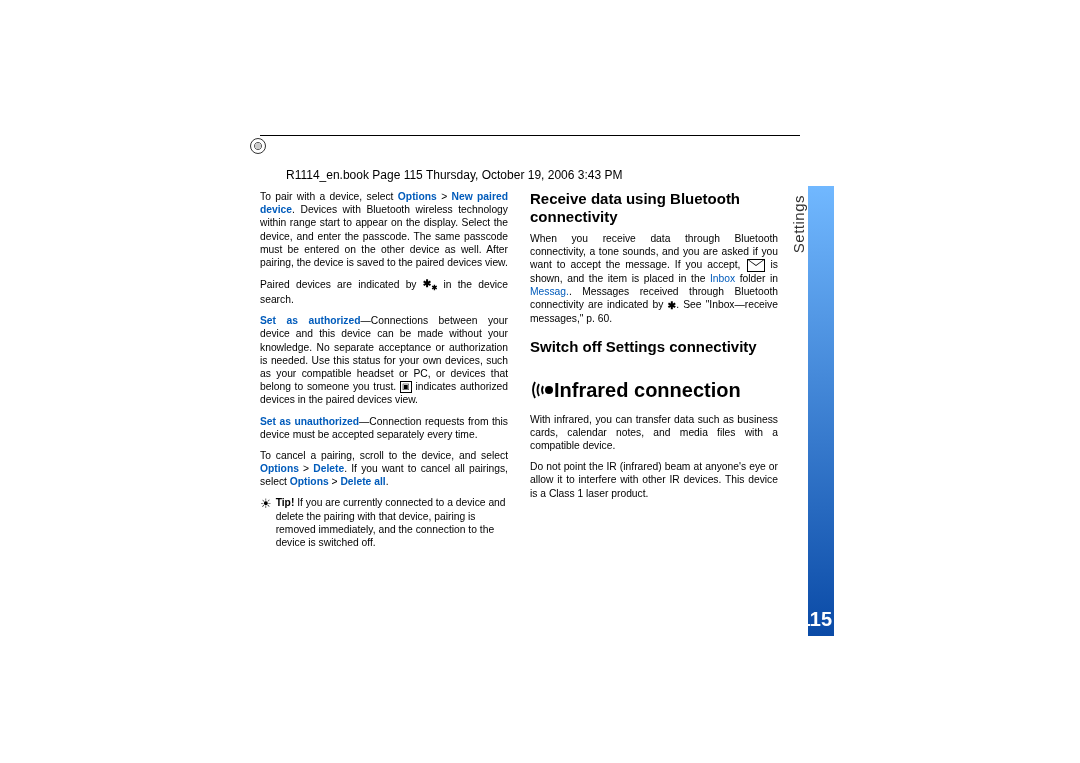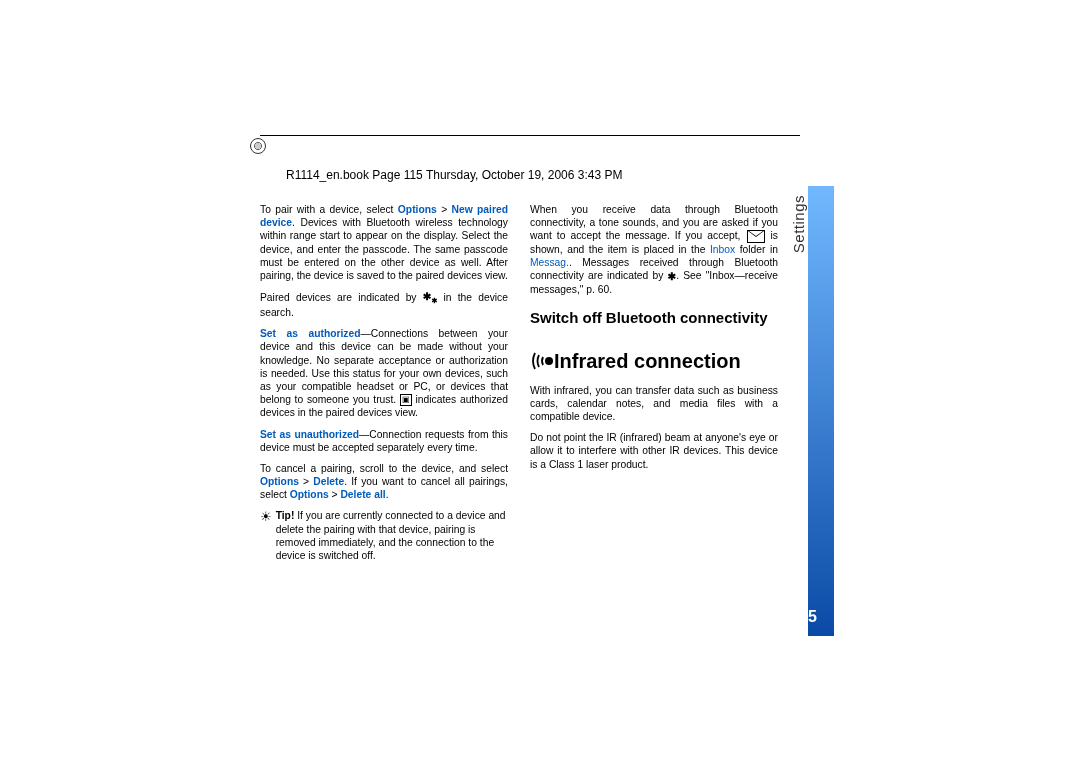--- a/index.html
+++ b/index.html
@@ -52,21 +52,20 @@
   .cols {
     display: flex;
     gap: 22px;
     margin-top: 60px;
   }
   .col {
     width: 248px;
     font-size: 10.3px;
     line-height: 1.28;
     color: #000;
-    margin-top: 13px;
   }
   .p { margin: 0 0 8px 0; text-align: justify; }
   .blue { color: #005bbb; font-weight: bold; }
   .blue-n { color: #005bbb; }
   .h2 {
     font-size: 15px;
     font-weight: bold;
     margin: 0 0 6px 0;
     line-height: 1.2;
   }
@@ -86,24 +85,24 @@
   .right-bar {
     position: absolute;
     right: 246px;
     top: 186px;
     width: 26px;
     height: 450px;
     background: linear-gradient(to bottom, #71b8ff 0%, #0a4aa6 100%);
   }
   .page-num {
     position: absolute;
-    right: 263px;
+    right: 248px;
     top: 608px;
     color: #fff;
-    font-size: 16px;
+    font-size: 20px;
     font-weight: bold;
   }
   .tab-label {
     position: absolute;
     right: 273px;
     top: 195px;
     color: #333;
     font-size: 15px;
     writing-mode: vertical-rl;
     transform: rotate(180deg);
@@ -183,24 +182,25 @@
       </p>
       <div class="tip-row">
         <span class="tip-icon">☀</span>
         <div>
           <b>Tip!</b><span> If you are currently connected to a device and delete the pairing with that device, pairing is removed immediately, and the connection to the device is switched off.</span>
         </div>
       </div>
     </div>
 
     <div class="col">
+      <div class="h2">Receive data using Bluetooth connectivity</div>
       <p class="p">
         <span>When you receive data through Bluetooth connectivity, a tone sounds, and you are asked if you want to accept the message. If you accept, </span><span class="envelope-icon"></span><span> is shown, and the item is placed in the </span><span class="blue-n">Inbox</span><span> folder in </span><span class="blue-n">Messag.</span><span>. Messages received through Bluetooth connectivity are indicated by </span><span class="bt-glyph">✱</span><span>. See "Inbox—receive messages," p. 60.</span>
       </p>
-      <div class="h2" style="margin-top:12px;">Switch off Bluetooth connectivity</div>
+      <div class="h2" style="margin-top:12px;">Switch off Settings connectivity</div>
 
       <div class="h1-wrap">
         <span class="icon-ir">
           <svg viewBox="0 0 24 24">
               <g fill="#000">
                 <circle cx="19" cy="12" r="4"></circle>
                 <path d="M13 8 Q11 12 13 16" stroke="#000" stroke-width="1.8" fill="none"></path>
                 <path d="M9 6 Q6 12 9 18" stroke="#000" stroke-width="1.8" fill="none"></path>
                 <path d="M5 4 Q1 12 5 20" stroke="#000" stroke-width="1.8" fill="none"></path>
               </g>

